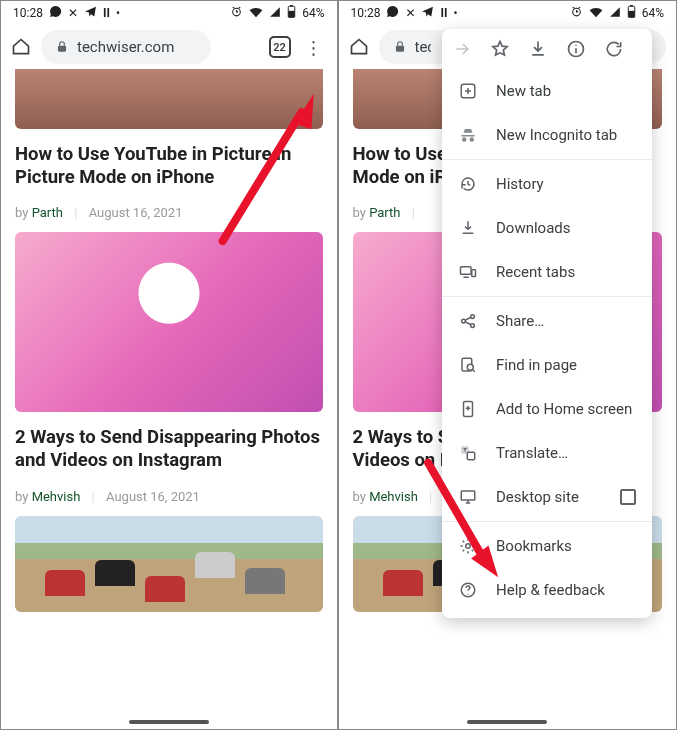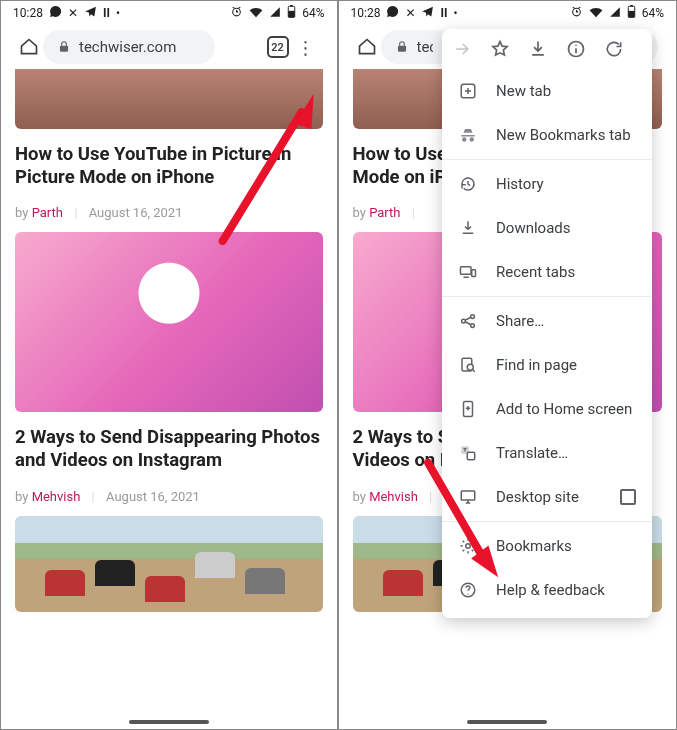--- a/index.html
+++ b/index.html
@@ -27,22 +27,22 @@
     gap: 4px;
   }
   .status-left, .status-right { display: flex; gap: 6px; align-items: center; }
   .status-fill { flex: 1; }
 
   
   .toolbar {
     height: 44px;
     display: flex;
     align-items: center;
-    padding: 0 18px;
-    gap: 4px;
+    padding: 0 10px;
+    gap: 10px;
   }
   .home-icon { width: 20px; height: 20px; color:#3c4043; }
   .omnibox {
     flex: 1;
     height: 34px;
     background: #f1f3f4;
     border-radius: 17px;
     display: flex;
     align-items: center;
     gap: 8px;
@@ -95,21 +95,21 @@
     font-weight: 700;
     color: #222;
     margin-top: 14px;
     line-height: 1.25;
   }
   .byline {
     margin-top: 16px;
     font-size: 13px;
     color: #9a9a9a;
   }
-  .byline .author { color: #be185d; }
+  .byline .author { color: #14532d; }
   .byline .sep { margin: 0 8px; color:#ddd; }
 
   
   .menu {
     position: absolute;
     top: 28px;
     right: 24px;
     width: 210px;
     background: #fff;
     border-radius: 8px;
@@ -381,21 +381,21 @@
           </svg>
         </span>
       <span>New tab</span>
     </div>
     <div class="menu-item">
       <span class="mi-ico">
           <svg width="18" height="18" viewBox="0 0 24 24">
             <path fill="currentColor" d="M6 9h12l-2-5H8Zm-3 3h18v2H3Zm4 3a3 3 0 1 1 0 6 3 3 0 0 1 0-6Zm10 0a3 3 0 1 1 0 6 3 3 0 0 1 0-6Z" opacity=".75"></path>
           </svg>
         </span>
-      <span>New Bookmarks tab</span>
+      <span>New Incognito tab</span>
     </div>
     <div class="menu-divider"></div>
     <div class="menu-item">
       <span class="mi-ico">
           <svg width="18" height="18" viewBox="0 0 24 24">
             <path fill="none" stroke="currentColor" stroke-width="2" d="M4 12a8 8 0 1 1 2.3 5.6M4 18v-5h5M12 8v4l3 2"></path>
           </svg>
         </span>
       <span>History</span>
     </div>

